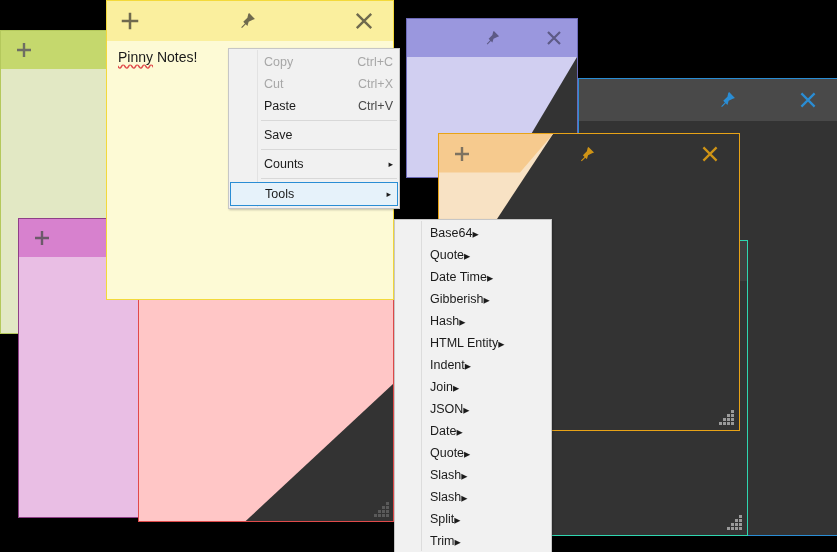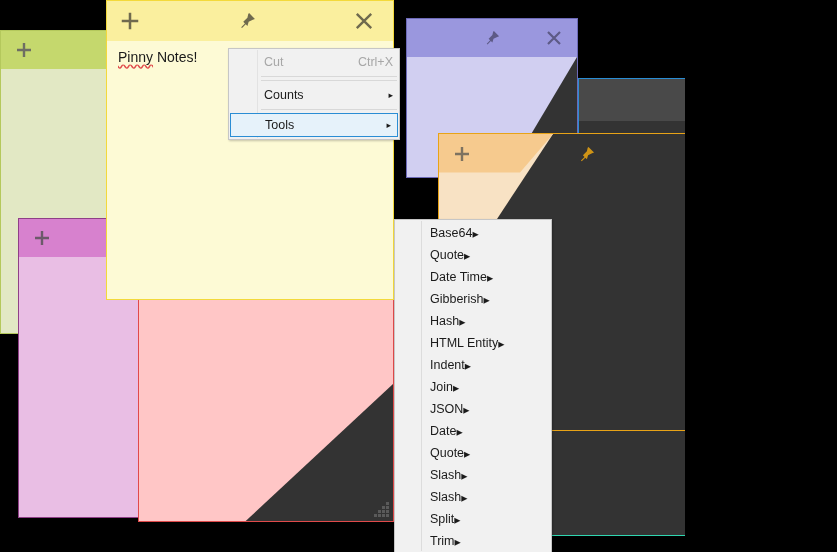--- a/index.html
+++ b/index.html
@@ -6,21 +6,21 @@
   * { box-sizing: border-box; }
   html, body {
     margin: 0; padding: 0;
     width: 837px; height: 552px;
     overflow: hidden;
     background: #000000;
     font-family: "Liberation Sans", sans-serif;
   }
   #screen {
     position: relative;
-    width: 685px; height: 552px;
+    width: 837px; height: 552px;
     background: #000000;
     overflow: hidden;
   }
 
   
   .note {
     position: absolute;
     overflow: hidden;
   }
   .note-title {
@@ -324,25 +324,36 @@
           </svg>
       </div>
     </div>
     <div class="note-text" style="left:11px; top:48px;">
       <span class="spell">Pinny</span><span> Notes!</span>
     </div>
   </div>
 
   <div class="ctxmenu" id="ctxmenu" style="left:228px; top:48px; width:172px;">
     <div class="ctx-gutter"></div>
+  <div class="ctx-item disabled">
+        <span class="lbl">Copy</span>
+        <span class="acc">Ctrl+C</span>
+      </div>
       <div class="ctx-item disabled">
         <span class="lbl">Cut</span>
         <span class="acc">Ctrl+X</span>
       </div>
+      <div class="ctx-item">
+        <span class="lbl">Paste</span>
+        <span class="acc">Ctrl+V</span>
+      </div>
       <div class="ctx-sep"></div>
+      <div class="ctx-item">
+        <span class="lbl">Save</span>
+      </div>
       <div class="ctx-sep"></div>
       <div class="ctx-item">
         <span class="lbl">Counts</span>
         <span class="arrow">▸</span>
       </div>
       <div class="ctx-sep"></div>
       <div class="ctx-item selected">
         <span class="lbl">Tools</span>
         <span class="arrow">▸</span>
       </div>

